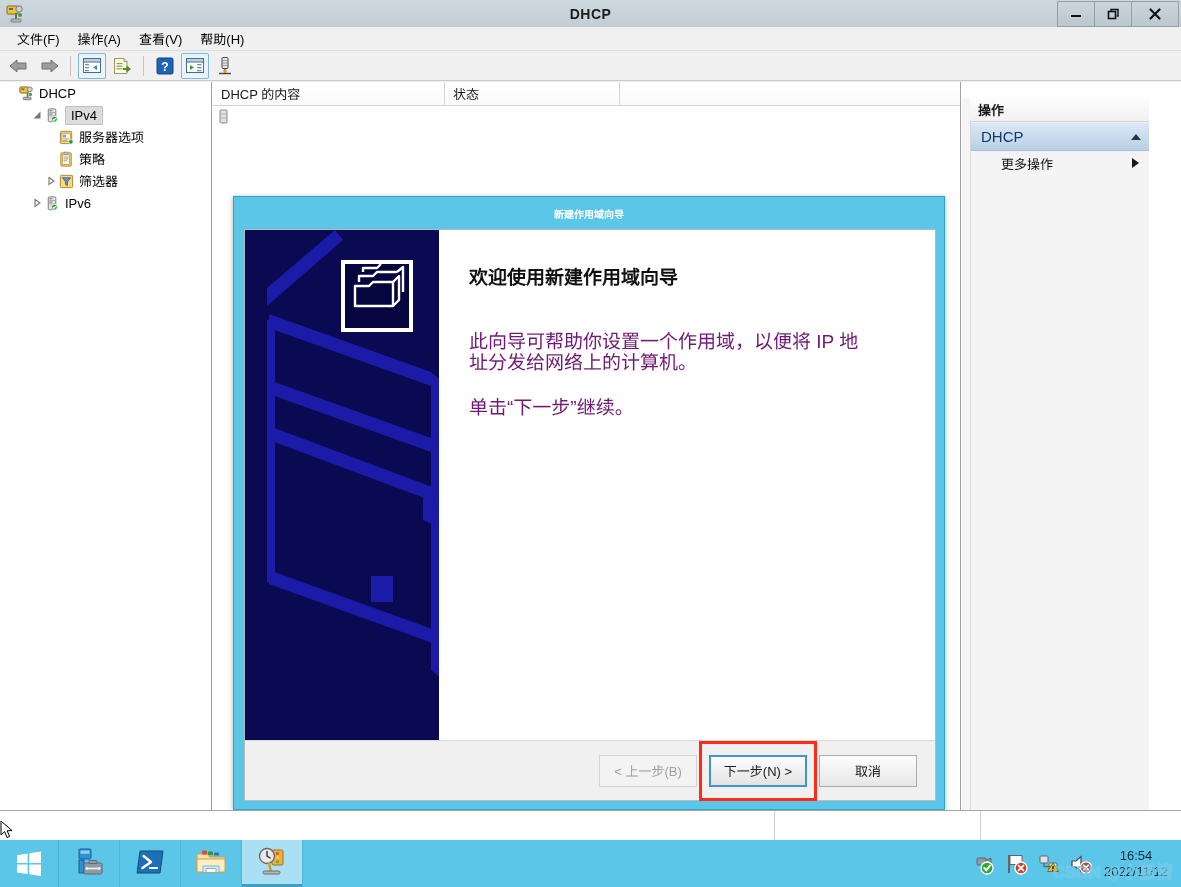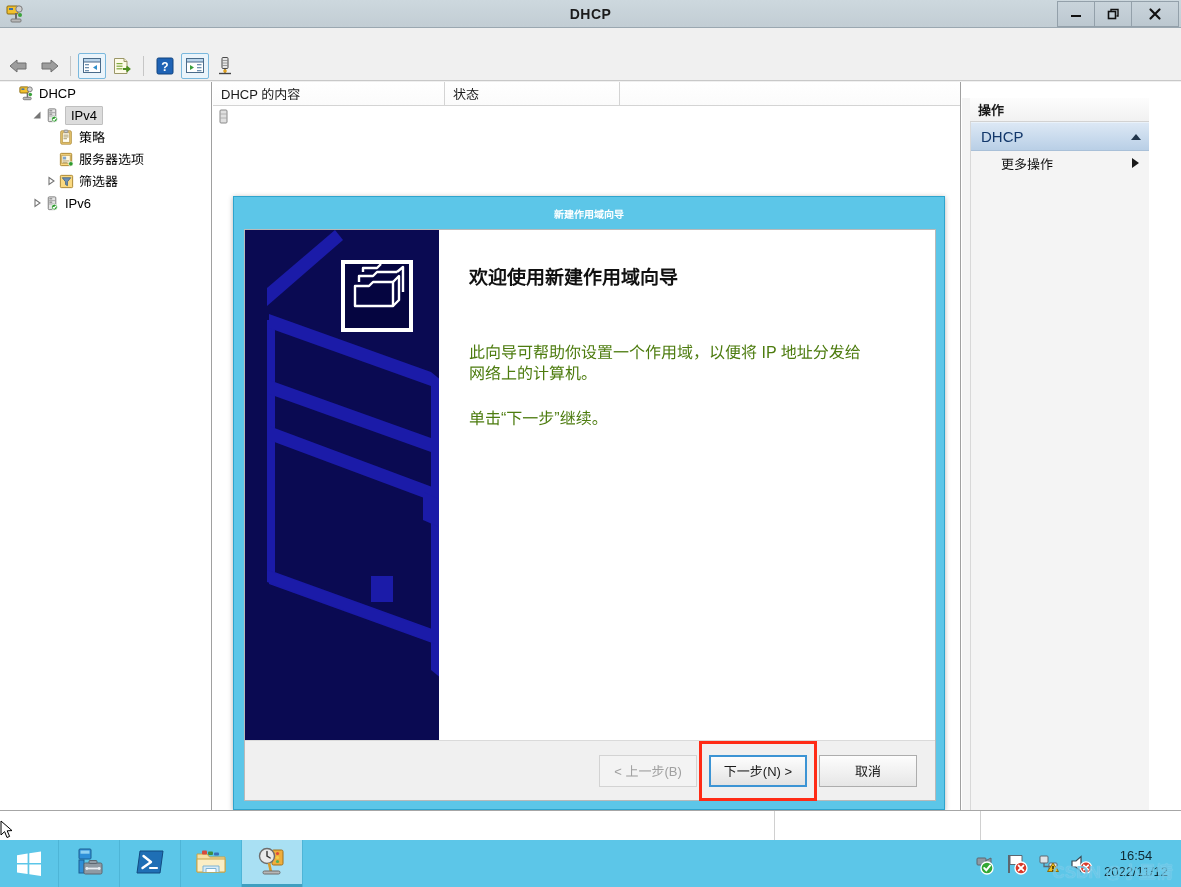--- a/index.html
+++ b/index.html
@@ -120,22 +120,22 @@
   .dlg-title{height:32px;display:flex;align-items:center;justify-content:center;
              color:#fff;font-size:10px;font-weight:bold;}
   .dlg-body{
     position:absolute;left:10px;top:32px;width:692px;height:572px;
     background:#fff;border:1px solid #b9b9b9;box-sizing:border-box;
   }
   .dlg-main{display:flex;height:510px;background:#fff;}
   .banner{width:194px;height:510px;background:#0a0a52;position:relative;overflow:hidden;flex:0 0 auto;}
   .banner svg{position:absolute;left:0;top:0;}
   .dlg-right{flex:1;padding:32px 30px 0 30px;box-sizing:border-box;}
-  .dlg-h1{font-size:19px;font-weight:bold;color:#111;margin:0 0 53px 0;}
-  .dlg-p{font-size:16px;color:#4d7c0f;line-height:21px;margin:0 0 24px 0;max-width:400px;}
+  .dlg-h1{font-size:19px;font-weight:bold;color:#111;margin:0 0 42px 0;}
+  .dlg-p{font-size:19px;color:#701a75;line-height:21px;margin:0 0 24px 0;max-width:400px;}
   .dlg-footer{
     height:60px;background:#f0f0f0;border-top:1px solid #dadada;
     display:flex;align-items:center;justify-content:flex-end;padding-right:18px;gap:12px;box-sizing:border-box;
   }
   .btn{
     min-width:98px;height:32px;padding:0 12px;box-sizing:border-box;
     font-size:13px;color:#1a1a1a;background:linear-gradient(#fdfdfd,#e6e6e6);
     border:1px solid #adadad;display:flex;align-items:center;justify-content:center;cursor:default;
   }
   .btn.disabled{color:#a0a0a0;background:#f3f3f3;border-color:#d3d3d3;}
@@ -193,20 +193,26 @@
         </svg>
       </div>
       <div class="tb-btn close">
         <svg width="14" height="14" viewBox="0 0 14 14">
           <path d="M2.5 2.5 L11.5 11.5 M11.5 2.5 L2.5 11.5" stroke="#111" stroke-width="2.2" stroke-linecap="round"></path>
         </svg>
       </div>
     </div>
   </div>
 
+  <div class="menubar">
+    <div class="mi">文件(F)</div>
+    <div class="mi">操作(A)</div>
+    <div class="mi">查看(V)</div>
+    <div class="mi">帮助(H)</div>
+  </div>
 
   <div class="toolbar">
     <div class="tbtn">
       <svg width="22" height="18" viewBox="0 0 22 18">
         <path d="M9 3 L2 9 L9 15 L9 12 L18 12 L18 6 L9 6 Z" fill="#9d9d9d" stroke="#6f6f6f" stroke-width="1"></path>
       </svg>
     </div>
     <div class="tbtn">
       <svg width="22" height="18" viewBox="0 0 22 18">
         <path d="M13 3 L20 9 L13 15 L13 12 L4 12 L4 6 L13 6 Z" fill="#9d9d9d" stroke="#6f6f6f" stroke-width="1"></path>
@@ -298,41 +304,41 @@
             <path d="M9.5 12.8 L10.6 14 L12.7 11.4" stroke="#fff" stroke-width="1.3" fill="none"></path>
           </svg>
         </div>
         <div class="tlabel">IPv4</div>
       </div>
 
       <div class="trow">
         <div class="tspace" style="width:54px"></div>
         <div class="ticon">
           <svg width="17" height="17" viewBox="0 0 18 18">
-            <rect x="3" y="2" width="11" height="14" rx="1" fill="#fad980" stroke="#a98530"></rect>
-            <rect x="4.6" y="4" width="7.8" height="10.2" fill="#fffdf2" stroke="#c0a055"></rect>
-            <rect x="6.5" y="1.2" width="4" height="2.4" rx=".6" fill="#cfcfcf" stroke="#8a8a8a"></rect>
-            <path d="M5.8 6.5 H11.2 M5.8 8.4 H11.2 M5.8 10.3 H9.5" stroke="#9b8a57" stroke-width=".9"></path>
-          </svg>
-        </div>
-        <div class="tlabel">策略</div>
-      </div>
-
-      <div class="trow">
-        <div class="tspace" style="width:54px"></div>
-        <div class="ticon">
-          <svg width="17" height="17" viewBox="0 0 18 18">
             <rect x="2.5" y="2.5" width="12" height="13" rx="1" fill="#fad980" stroke="#a98530"></rect>
             <rect x="4" y="4.5" width="9" height="8.5" fill="#fff8e2" stroke="#c0a055"></rect>
             <rect x="5.2" y="6" width="3.4" height="3" fill="#7fa6cc"></rect>
             <path d="M5.2 10.5 H11.6 M5.2 12 H10" stroke="#a08c55" stroke-width=".8"></path>
             <circle cx="13.6" cy="13.6" r="2.4" fill="#2e9b2e" stroke="#fff" stroke-width=".7"></circle>
           </svg>
         </div>
         <div class="tlabel">服务器选项</div>
+      </div>
+
+      <div class="trow">
+        <div class="tspace" style="width:54px"></div>
+        <div class="ticon">
+          <svg width="17" height="17" viewBox="0 0 18 18">
+            <rect x="3" y="2" width="11" height="14" rx="1" fill="#fad980" stroke="#a98530"></rect>
+            <rect x="4.6" y="4" width="7.8" height="10.2" fill="#fffdf2" stroke="#c0a055"></rect>
+            <rect x="6.5" y="1.2" width="4" height="2.4" rx=".6" fill="#cfcfcf" stroke="#8a8a8a"></rect>
+            <path d="M5.8 6.5 H11.2 M5.8 8.4 H11.2 M5.8 10.3 H9.5" stroke="#9b8a57" stroke-width=".9"></path>
+          </svg>
+        </div>
+        <div class="tlabel">策略</div>
       </div>
 
       <div class="trow">
         <div class="tspace" style="width:40px"></div>
         <div class="tarrow">
           <svg width="10" height="10" viewBox="0 0 10 10">
               <path d="M3 1.5 L8 5 L3 8.5 Z" fill="none" stroke="#767676" stroke-width="1.1"></path>
             </svg>
         </div>
         <div class="ticon">

